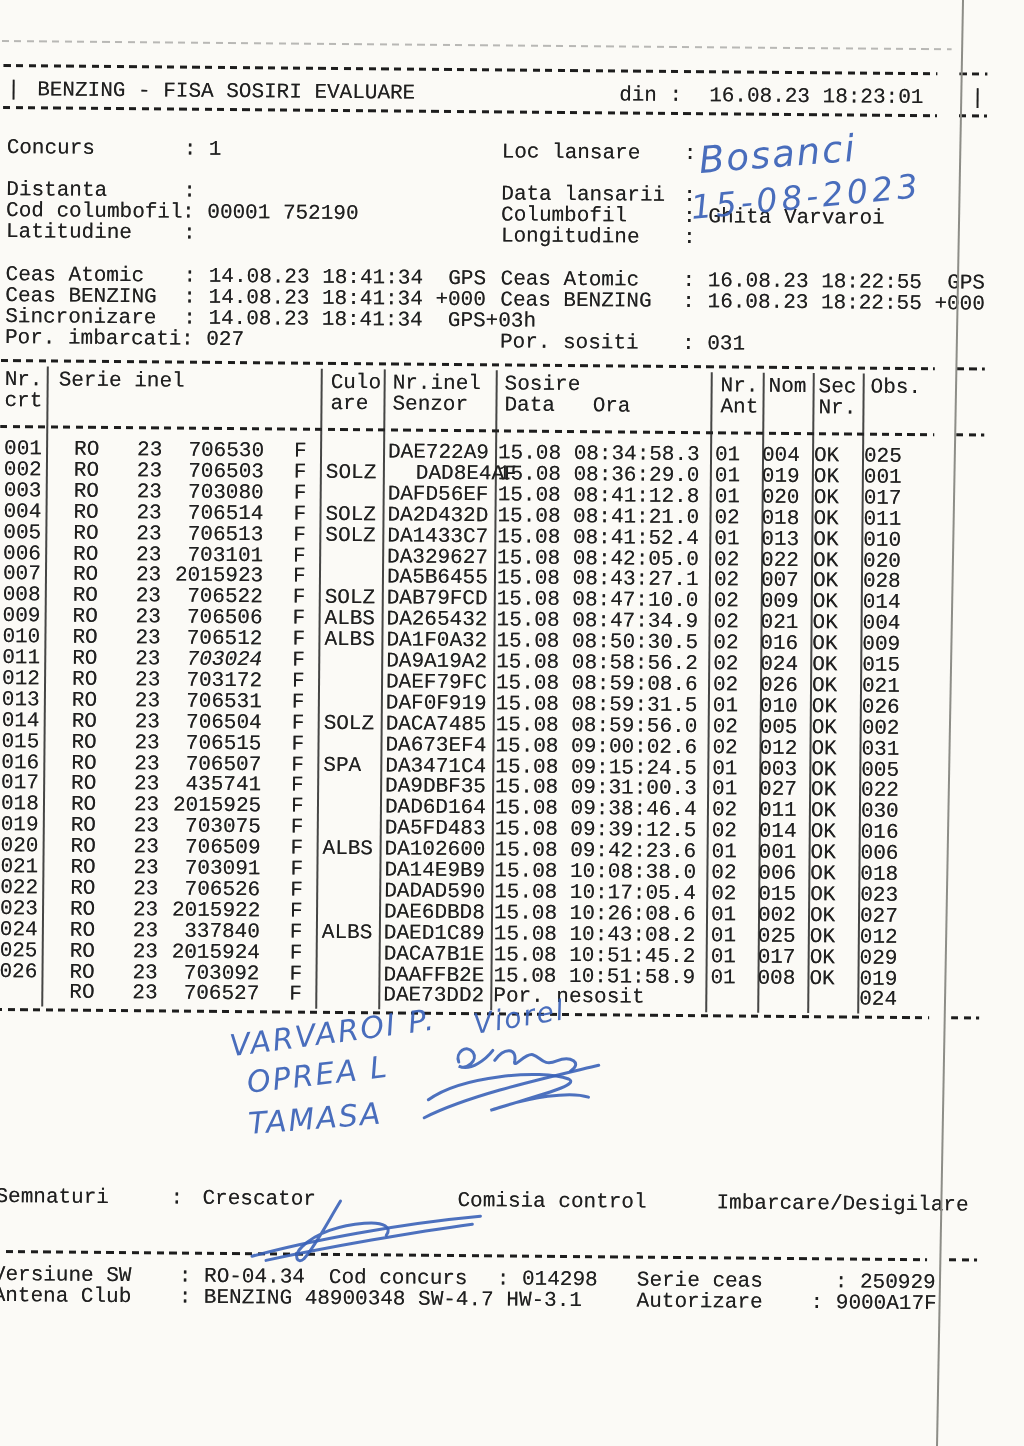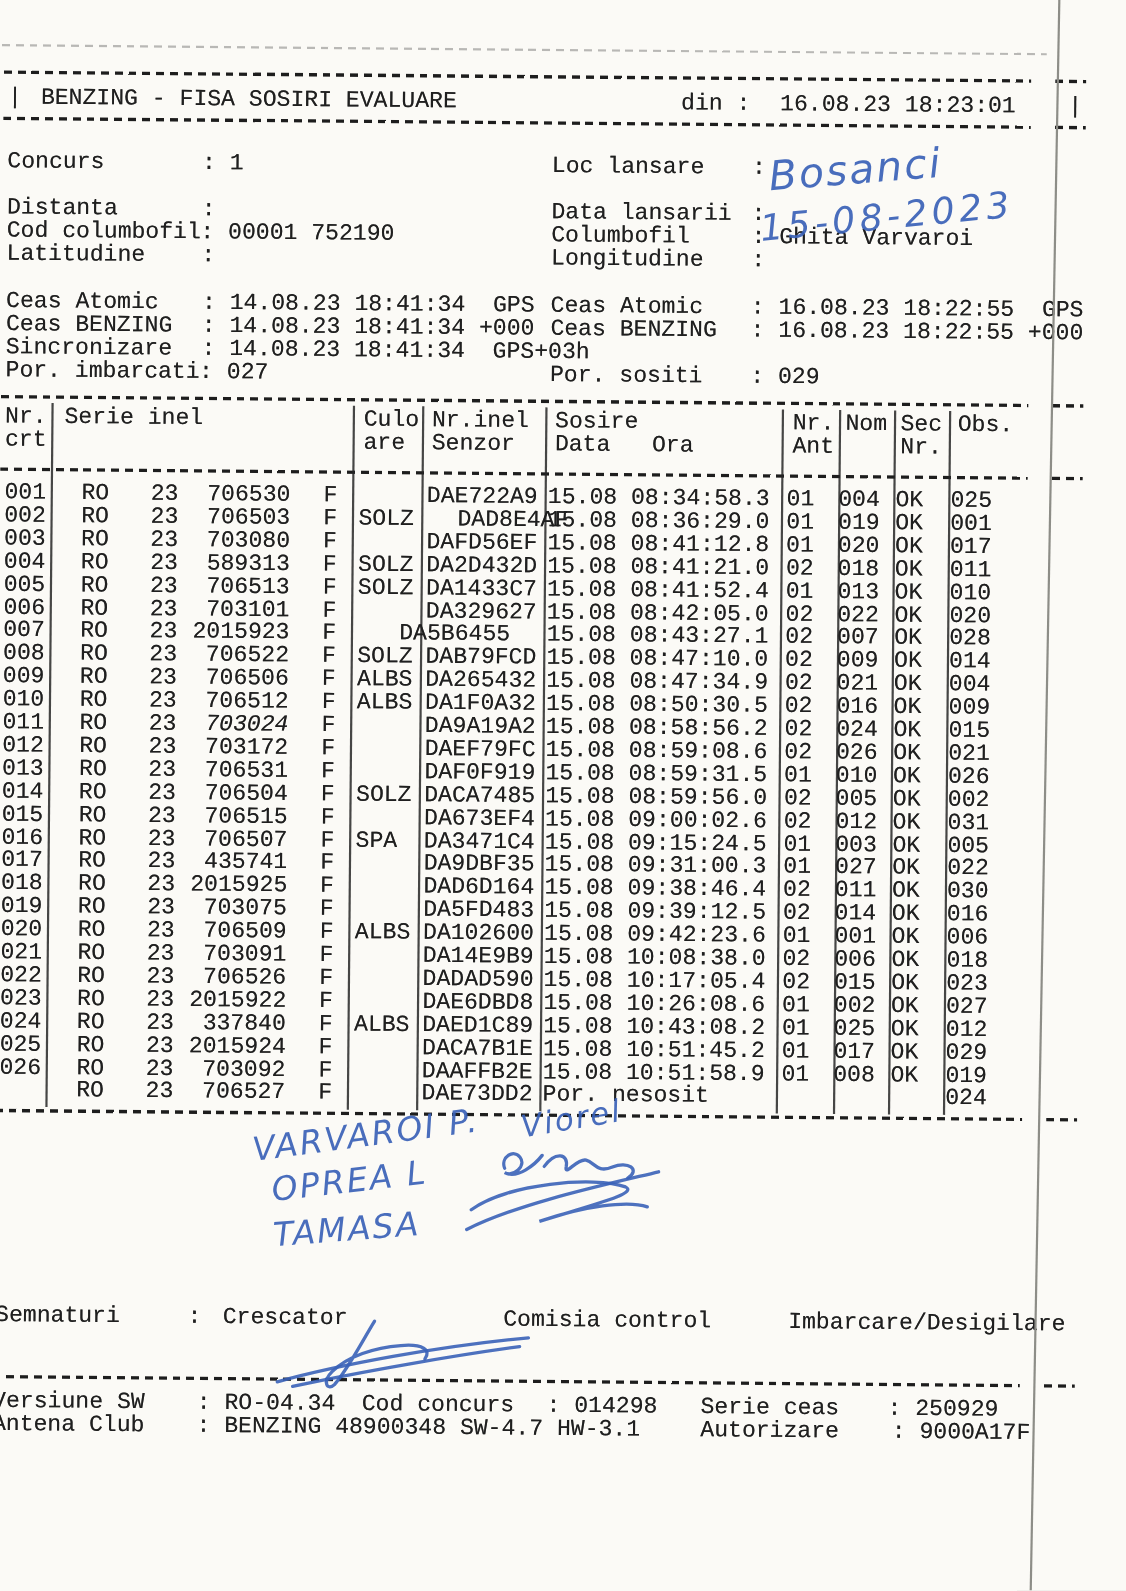--- a/index.html
+++ b/index.html
@@ -84,21 +84,21 @@
     <span class="t" style="left:186px;top:285px;">: 14.08.23 18:41:34 +000</span>
     <span class="t" style="left:8px;top:306px;">Sincronizare</span>
     <span class="t" style="left:186px;top:306px;">: 14.08.23 18:41:34  GPS+03h</span>
     <span class="t" style="left:8px;top:327px;">Por. imbarcati</span>
     <span class="t" style="left:184px;top:327px;">: 027</span>
     <span class="t" style="left:503px;top:264px;">Ceas Atomic</span>
     <span class="t" style="left:685px;top:264px;">: 16.08.23 18:22:55  GPS</span>
     <span class="t" style="left:503px;top:285px;">Ceas BENZING</span>
     <span class="t" style="left:685px;top:285px;">: 16.08.23 18:22:55 +000</span>
     <span class="t" style="left:503px;top:327px;">Por. sositi</span>
-    <span class="t" style="left:685px;top:327px;">: 029</span>
+    <span class="t" style="left:685px;top:327px;">: 031</span>
 
     <span class="t" style="left:8px;top:369px;">Nr.</span>
     <span class="t" style="left:8px;top:390px;">crt</span>
     <span class="t" style="left:62px;top:369px;">Serie inel</span>
     <span class="t" style="left:334px;top:369px;">Culo</span>
     <span class="t" style="left:334px;top:390px;">are</span>
     <span class="t" style="left:396px;top:369px;">Nr.inel</span>
     <span class="t" style="left:396px;top:390px;">Senzor</span>
     <span class="t" style="left:508px;top:369px;">Sosire</span>
     <span class="t" style="left:508px;top:390px;">Data   Ora</span>
@@ -156,21 +156,21 @@
           <span class="cell" style="left: 502px;">15.08 08:41:12.8</span>
           <span class="cell" style="left: 719px;">01</span>
           <span class="cell" style="left: 766px;">020</span>
           <span class="cell" style="left: 818px;">OK</span>
           <span class="cell" style="left: 868px;">017</span>
         </div>
         <div class="trow" style="top: 62.7px;">
           <span class="cell" style="left: 8px;">004</span>
           <span class="cell" style="left: 78px;">RO</span>
           <span class="cell" style="left: 141px;">23</span>
-          <span class="cell" style="left: 180px; width: 88px; text-align: right;">589313</span>
+          <span class="cell" style="left: 180px; width: 88px; text-align: right;">706514</span>
           <span class="cell" style="left: 298px;">F</span>
           <span class="cell" style="left: 330px;">SOLZ</span>
           <span class="cell" style="left: 392px;">DA2D432D</span>
           <span class="cell" style="left: 502px;">15.08 08:41:21.0</span>
           <span class="cell" style="left: 719px;">02</span>
           <span class="cell" style="left: 766px;">018</span>
           <span class="cell" style="left: 818px;">OK</span>
           <span class="cell" style="left: 868px;">011</span>
         </div>
         <div class="trow" style="top: 83.6px;">
@@ -199,21 +199,21 @@
           <span class="cell" style="left: 766px;">022</span>
           <span class="cell" style="left: 818px;">OK</span>
           <span class="cell" style="left: 868px;">020</span>
         </div>
         <div class="trow" style="top: 125.4px;">
           <span class="cell" style="left: 8px;">007</span>
           <span class="cell" style="left: 78px;">RO</span>
           <span class="cell" style="left: 141px;">23</span>
           <span class="cell" style="left: 180px; width: 88px; text-align: right;">2015923</span>
           <span class="cell" style="left: 298px;">F</span>
-          <span class="cell" style="left: 368px; text-align: center;">DA5B6455</span>
+          <span class="cell" style="left: 392px; text-align: center;">DA5B6455</span>
           <span class="cell" style="left: 502px;">15.08 08:43:27.1</span>
           <span class="cell" style="left: 719px;">02</span>
           <span class="cell" style="left: 766px;">007</span>
           <span class="cell" style="left: 818px;">OK</span>
           <span class="cell" style="left: 868px;">028</span>
         </div>
         <div class="trow" style="top: 146.3px;">
           <span class="cell" style="left: 8px;">008</span>
           <span class="cell" style="left: 78px;">RO</span>
           <span class="cell" style="left: 141px;">23</span>
@@ -482,21 +482,21 @@
     <span class="t" style="left:181px;top:1186px;">:</span>
     <span class="t" style="left:213px;top:1186px;">Crescator</span>
     <span class="t" style="left:468px;top:1186px;">Comisia control</span>
     <span class="t" style="left:727px;top:1186px;">Imbarcare/Desigilare</span>
 
     <span class="t" style="left:4px;top:1264px;">Versiune SW</span>
     <span class="t" style="left:190px;top:1264px;">: RO-04.34</span>
     <span class="t" style="left:340px;top:1264px;">Cod concurs</span>
     <span class="t" style="left:508px;top:1264px;">: 014298</span>
     <span class="t" style="left:648px;top:1264px;">Serie ceas</span>
-    <span class="t" style="left:818px;top:1264px;">: 250929</span>
+    <span class="t" style="left:846px;top:1264px;">: 250929</span>
     <span class="t" style="left:4px;top:1285px;">Antena Club</span>
     <span class="t" style="left:190px;top:1285px;">: BENZING 48900348 SW-4.7 HW-3.1</span>
     <span class="t" style="left:648px;top:1285px;">Autorizare</span>
     <span class="t" style="left:822px;top:1285px;">: 9000A17F</span>
 
     <span class="hw hw-loc">Bosanci</span>
     <span class="hw hw-date">15-08-2023</span>
     <span class="hw hw-n1">VARVAROI P.</span>
     <span class="hw hw-n1b">Viorel</span>
     <span class="hw hw-n2">OPREA L</span>

